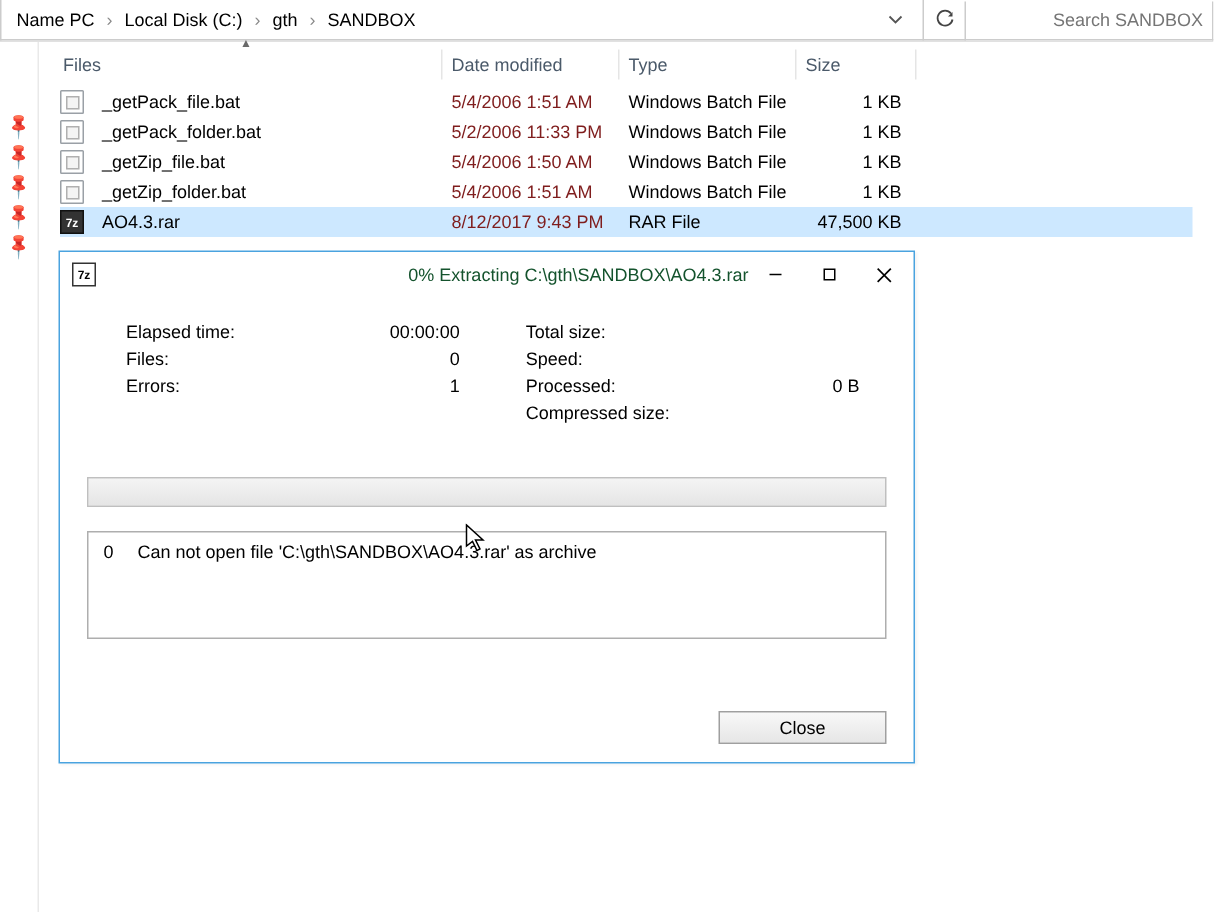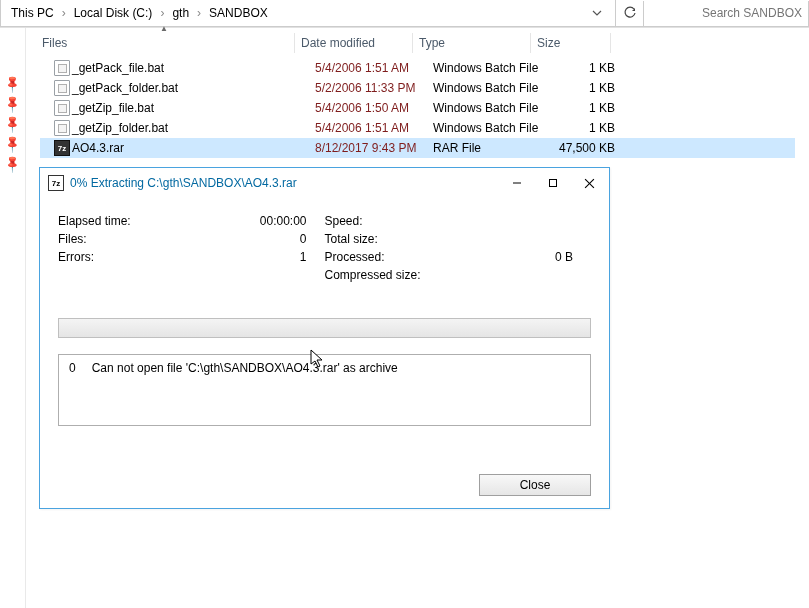--- a/index.html
+++ b/index.html
@@ -26,60 +26,60 @@
   .col-name { width: 255px; padding-left: 2px; position: relative; }
   .col-date { width: 118px; padding-left: 6px; }
   .col-type { width: 118px; padding-left: 6px; }
   .col-size { width: 80px; padding-left: 6px; }
   .sort-ind { position: absolute; top: -9px; left: 120px; color: #6a6a6a; font-size: 8px; }
 
   
   .rows { padding: 0 14px; }
   .row { display: flex; height: 20px; align-items: center; }
   .row.selected { background: #cde8ff; }
-  .cell-name { width: 255px; display: flex; align-items: center; gap: 2px; margin-left: 14px; }
+  .cell-name { width: 255px; display: flex; align-items: center; gap: 12px; }
   .cell-date { width: 118px; padding-left: 6px; color: #7f1d1d; }
   .cell-type { width: 118px; padding-left: 6px; color: #000; }
   .cell-size { width: 80px; padding-left: 6px; color: #000; text-align: right; padding-right: 10px; }
   .file-icon { width: 16px; height: 16px; display: inline-flex; align-items: center; justify-content: center; }
   .bat-icon { border: 1px solid #9aa0a6; border-radius: 1px; position: relative; background: #fff; }
   .bat-icon::after { content: ""; position: absolute; left: 3px; top: 3px; width: 7px; height: 7px; border: 1px solid #b0b0b0; background: #f4f4f4; }
   .rar-icon { background: #333; color: #fff; font-size: 8px; font-weight: bold; border: 1px solid #111; }
 
   
   .dialog { position: absolute; left: 39px; top: 167px; width: 571px; height: 342px; background: #fff; border: 1px solid #4aa3df; box-shadow: 1px 1px 2px rgba(0,0,0,0.05); }
   .dlg-titlebar { height: 30px; display: flex; align-items: center; padding: 0 2px 0 8px; }
   .dlg-titlebar .ico { width: 16px; height: 16px; border: 1px solid #333; background: #fff; color: #000; font-size: 8px; font-weight: bold; display: inline-flex; align-items: center; justify-content: center; margin-right: 6px; }
-  .dlg-title { flex: 1; color: #0369a1; }
+  .dlg-title { flex: 1; color: #14532d; text-align: right; }
   .win-btn { width: 36px; height: 28px; display: inline-flex; align-items: center; justify-content: center; color: #000; }
   .win-btn svg { stroke: #000; stroke-width: 1; fill: none; }
 
   .dlg-body { padding: 14px 18px; }
   .stats { display: flex; }
-  .stats-col { flex: 1; }
+  .stats-col { flex: 1; margin-left: 26px; }
   .stat { display: flex; line-height: 18px; }
   .stat-label { flex: 1; }
   .stat-val { text-align: right; padding-right: 18px; min-width: 50px; }
 
   .progress { margin-top: 34px; height: 20px; background: linear-gradient(#f4f4f4,#e5e5e5); border: 1px solid #bfbfbf; }
 
   .log { margin-top: 16px; height: 72px; border: 1px solid #aeaeae; padding: 6px 10px; background: #fff; }
   .log-row { display: flex; gap: 16px; }
 
   .dlg-footer { position: absolute; bottom: 12px; right: 18px; margin-top: 38px; }
   .close-btn { width: 112px; height: 22px; background: linear-gradient(#f8f8f8,#e6e6e6); border: 1px solid #9f9f9f; cursor: pointer; }
 
   .cursor { position: absolute; left: 310px; top: 349px; pointer-events: none; }
 </style>
 </head>
 <body>
 
 <div class="toolbar">
   <div class="address">
-    <span class="crumb">This PC</span>
+    <span class="crumb">Name PC</span>
     <span class="sep">›</span>
     <span class="crumb">Local Disk (C:)</span>
     <span class="sep">›</span>
     <span class="crumb">gth</span>
     <span class="sep">›</span>
     <span class="crumb">SANDBOX</span>
     <span style="flex:1"></span>
     <span class="addr-btn">
       <svg width="10" height="10" viewBox="0 0 10 10">
           <path d="M1 3 L5 7 L9 3" fill="none" stroke="#555" stroke-width="1.2"></path>
@@ -201,25 +201,25 @@
           <div class="stat">
             <span class="stat-val"></span>
           </div>
           <div class="stat">
             <span class="stat-label">Errors:</span>
             <span class="stat-val">1</span>
           </div>
         </div>
       <div class="stats-col" id="stats-right">
           <div class="stat">
+            <span class="stat-label">Total size:</span>
+            <span class="stat-val"></span>
+          </div>
+          <div class="stat">
             <span class="stat-label">Speed:</span>
-            <span class="stat-val"></span>
-          </div>
-          <div class="stat">
-            <span class="stat-label">Total size:</span>
             <span class="stat-val"></span>
           </div>
           <div class="stat">
             <span class="stat-label">Processed:</span>
             <span class="stat-val">0 B</span>
           </div>
           <div class="stat">
             <span class="stat-label">Compressed size:</span>
             <span class="stat-val"></span>
           </div>

